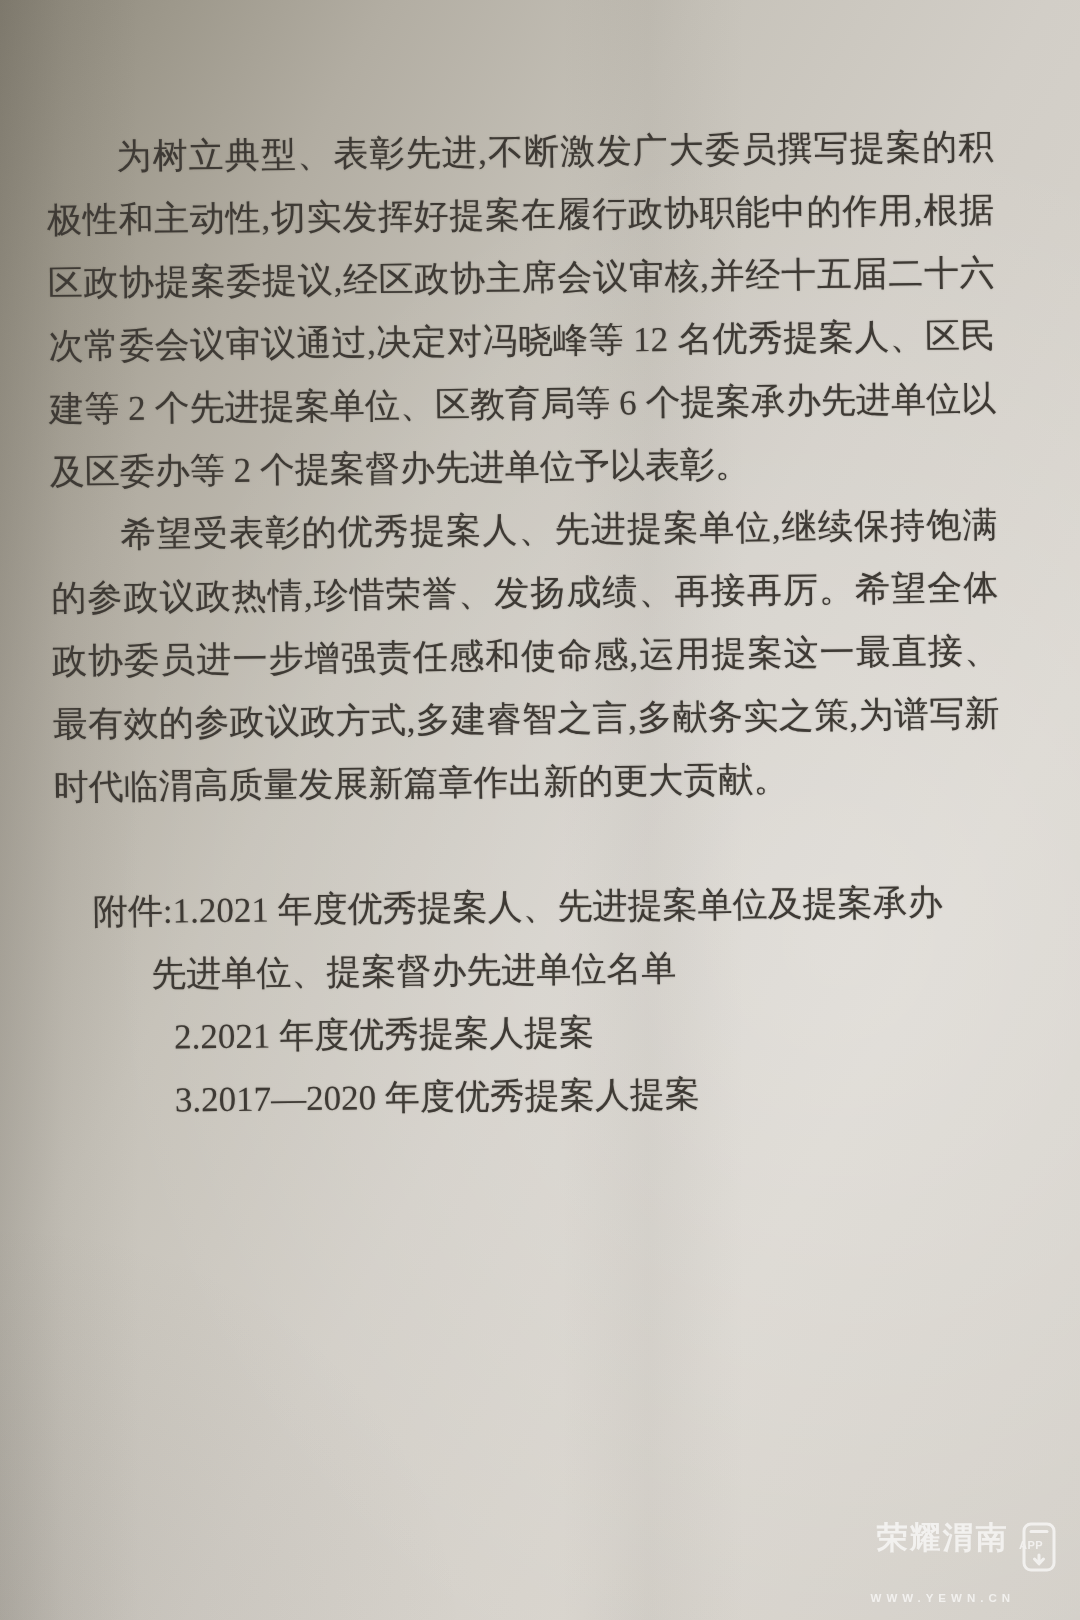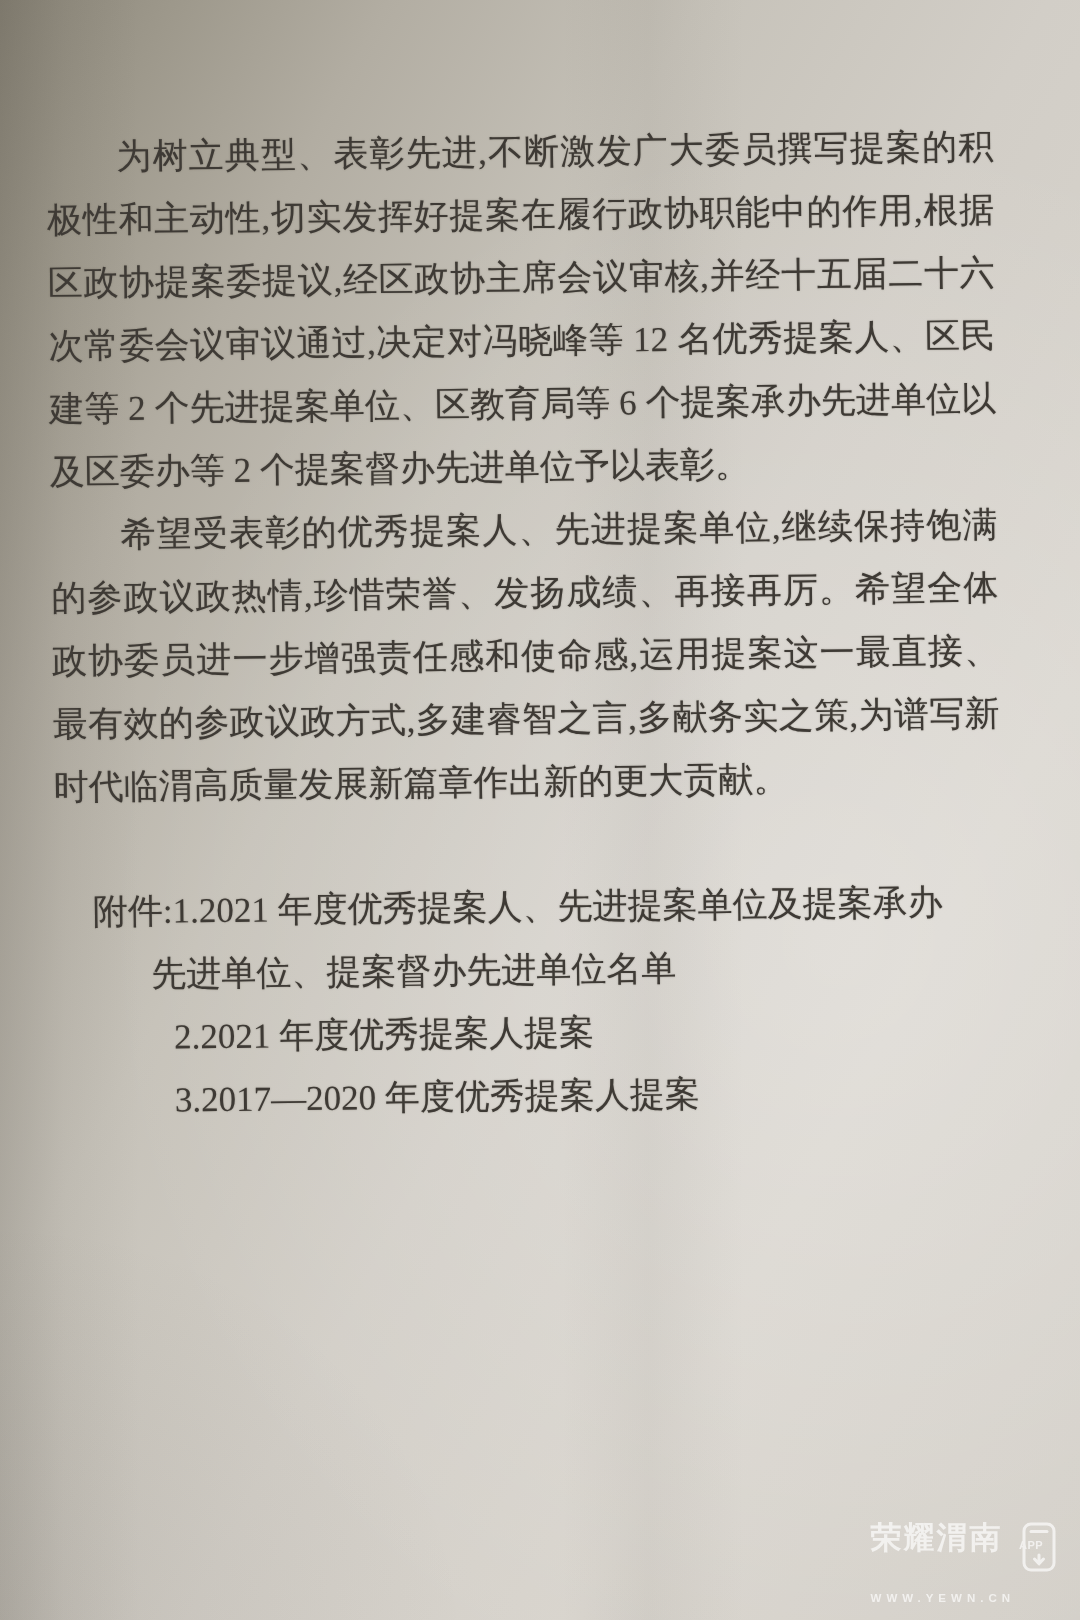--- a/index.html
+++ b/index.html
@@ -46,21 +46,21 @@
   .att-item { white-space: nowrap; }
   .att-cont { margin-left: -22px; }
 
   .watermark {
     position: absolute;
     right: 24px; bottom: 16px;
     display: flex; align-items: flex-start; gap: 7px;
     color: #ffffff; opacity: 0.68;
     font-family: "Liberation Sans", "DejaVu Sans", sans-serif;
   }
-  .wm-textcol { display: flex; flex-direction: column; align-items: flex-start; gap: 38px; }
+  .wm-textcol { display: flex; flex-direction: column; align-items: center; gap: 38px; }
   .wm-brand {
     font-size: 31px; font-weight: 700; letter-spacing: 2px; line-height: 32px;
   }
   .wm-url {
     font-size: 11.5px; font-weight: 700; letter-spacing: 5px; margin-top: 0;
   }
   .wm-phone { position: relative; width: 34px; height: 66px; }
   .wm-phone svg { display: block; }
   .wm-app {
     position: absolute; left: -3px; top: 17px;

